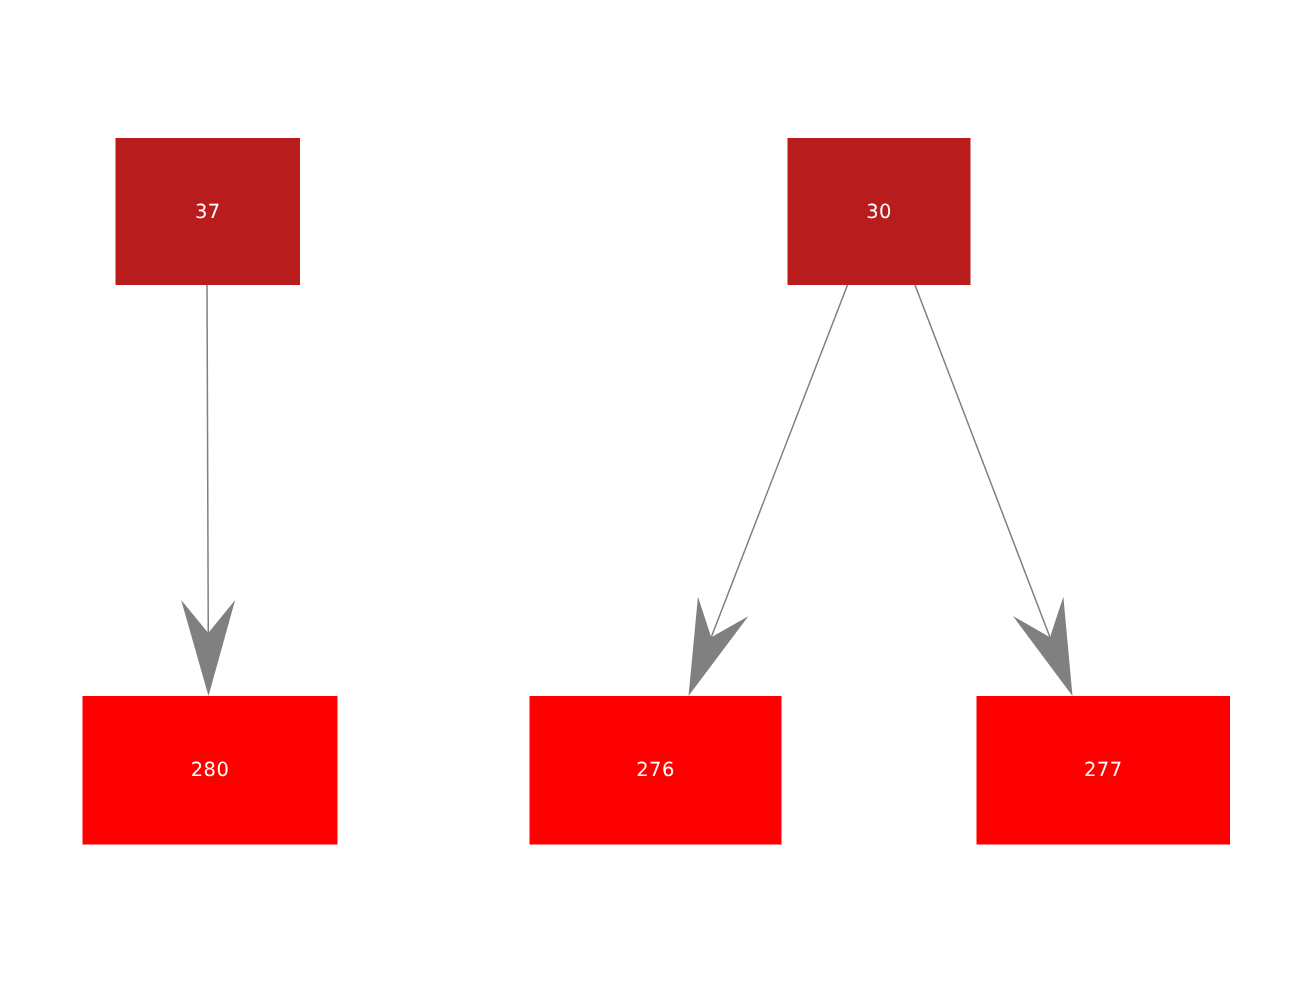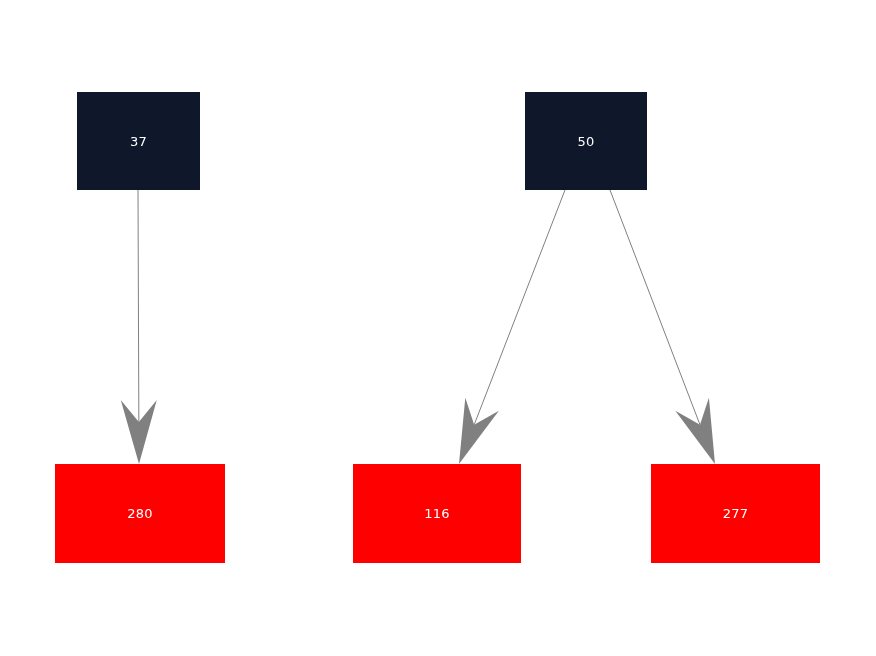--- a/index.html
+++ b/index.html
@@ -36,21 +36,21 @@
     font-family: "DejaVu Sans", sans-serif;
     line-height: 1;
     letter-spacing: 0.3px;
   }
   .node-label {
     display: block;
     text-align: center;
     color: #ffffff;
     font-size: 13px;
   }
-  .node-blue { background: #0f172a; }
+  .node-blue { background: #b91c1c; }
   .node-red  { background: #fe0000; }
 </style>
 </head>
 <body>
 
 <div id="canvas">
 
   <svg id="edge-layer" width="876" height="656" viewBox="0 0 876 656" xmlns="http://www.w3.org/2000/svg">
       <line x1="138" y1="190" x2="138.8467163493203" y2="422.0002797137596" stroke="#808080" stroke-width="1"></line>
       <polygon points="139,464 120.76654479057551,400.06611922363925 138.8467163493203,422.0002797137596 156.76630503592443,399.93473323734236" fill="#808080"></polygon>
@@ -58,28 +58,28 @@
       <polygon points="459,464 465.30384305779,397.81645549909894 474.1537307199142,424.82903568625954 498.8789553267104,410.8053675447397" fill="#808080"></polygon>
       <line x1="610" y1="190" x2="699.9708474832236" y2="424.7810686705072" stroke="#808080" stroke-width="1"></line>
       <polygon points="715,464 675.2903208332247,410.6788842908199 699.9708474832236,424.7810686705072 708.9065476870757,397.7967535621544" fill="#808080"></polygon>
     </svg>
 
   <div class="node node-blue" style="left:77px; top:92px; width:123px; height:98px;">
     <span class="node-label">37</span>
   </div>
 
   <div class="node node-blue" style="left:525px; top:92px; width:122px; height:98px;">
-    <span class="node-label">50</span>
+    <span class="node-label">30</span>
   </div>
 
   <div class="node node-red" style="left:55px; top:464px; width:170px; height:99px;">
     <span class="node-label">280</span>
   </div>
 
   <div class="node node-red" style="left:353px; top:464px; width:168px; height:99px;">
-    <span class="node-label">116</span>
+    <span class="node-label">276</span>
   </div>
 
   <div class="node node-red" style="left:651px; top:464px; width:169px; height:99px;justify-content:center;">
     <span class="node-label">277</span>
   </div>
 
 </div>
 
 </body></html>

